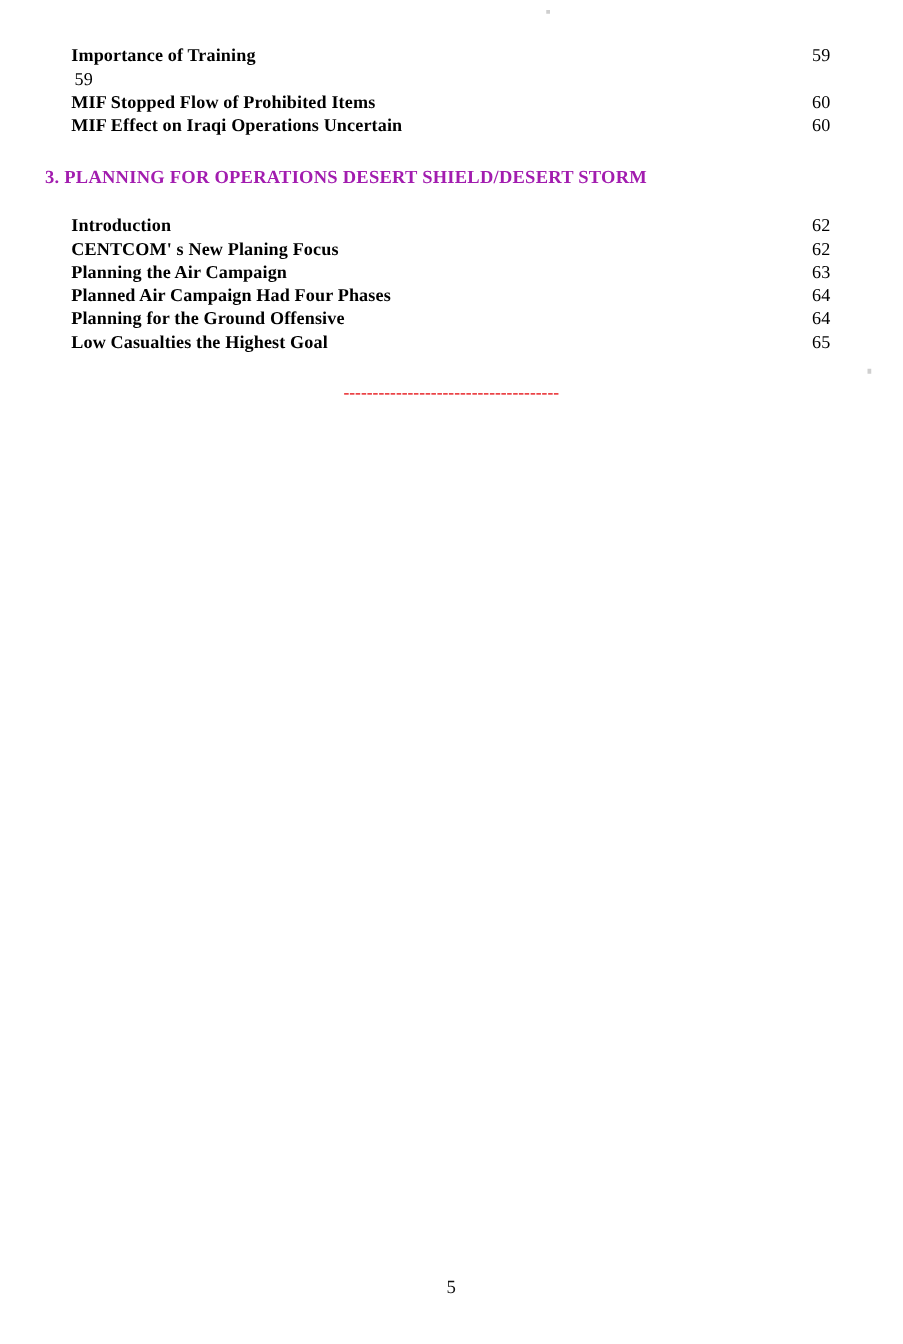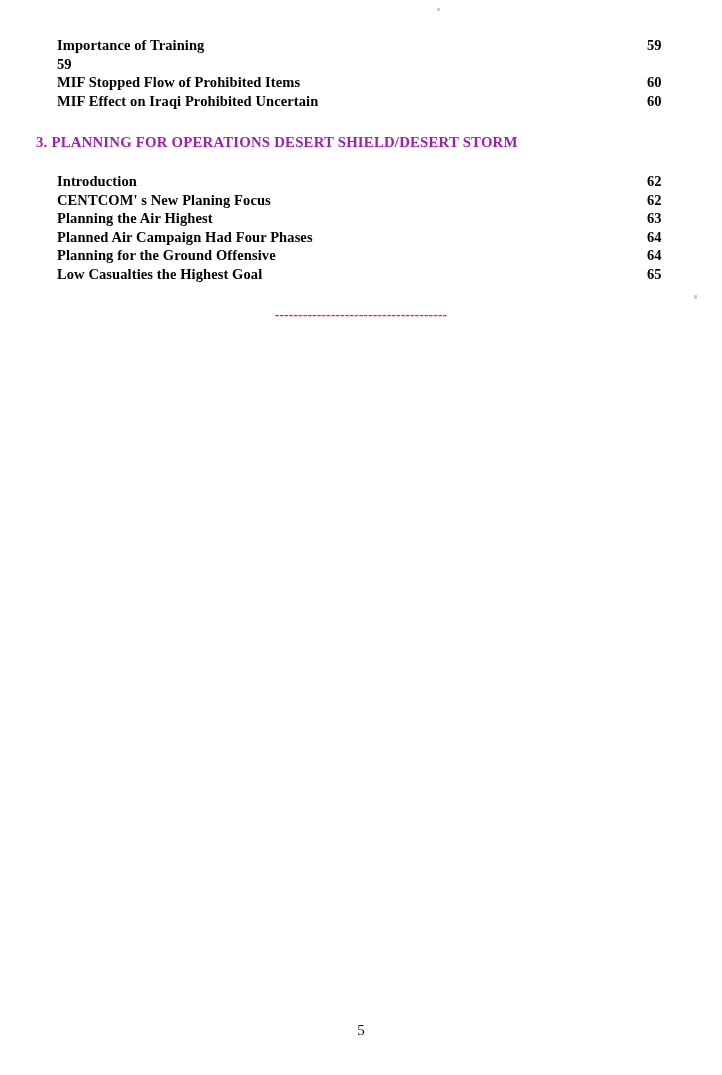--- a/index.html
+++ b/index.html
@@ -33,22 +33,22 @@
     font-size: 14.5px;
     color: #000000;
     line-height: 18.5px;
     letter-spacing: 0.1px;
   }
   .toc-title {
     white-space: nowrap;
   }
   .toc-page {
     white-space: nowrap;
-    font-weight: bold;
-    text-align: left;
+    font-weight: normal;
+    text-align: center;
     min-width: 20px;
   }
   .section-heading {
     position: absolute;
     left: 36px;
     font-weight: bold;
     font-size: 14.8px;
     color: #a21caf;
     letter-spacing: 0.2px;
     white-space: nowrap;
@@ -92,38 +92,38 @@
       <span class="toc-page">59</span>
     </div>
     <div class="toc-entry">
       <span class="toc-page">59</span>
     </div>
     <div class="toc-entry">
       <span class="toc-title">MIF Stopped Flow of Prohibited Items</span>
       <span class="toc-page">60</span>
     </div>
     <div class="toc-entry">
-      <span class="toc-title">MIF Effect on Iraqi Prohibited Uncertain</span>
+      <span class="toc-title">MIF Effect on Iraqi Operations Uncertain</span>
       <span class="toc-page">60</span>
     </div>
   </div>
 
   <div class="section-heading" style="top:134px;">3. PLANNING FOR OPERATIONS DESERT SHIELD/DESERT STORM</div>
 
   <div class="toc-block" style="top:172px;">
     <div class="toc-entry">
       <span class="toc-title">Introduction</span>
       <span class="toc-page">62</span>
     </div>
     <div class="toc-entry">
       <span class="toc-title">CENTCOM' s New Planing Focus</span>
       <span class="toc-page">62</span>
     </div>
     <div class="toc-entry">
-      <span class="toc-title">Planning the Air Highest</span>
+      <span class="toc-title">Planning the Air Campaign</span>
       <span class="toc-page">63</span>
     </div>
     <div class="toc-entry">
       <span class="toc-title">Planned Air Campaign Had Four Phases</span>
       <span class="toc-page">64</span>
     </div>
     <div class="toc-entry">
       <span class="toc-title">Planning for the Ground Offensive</span>
       <span class="toc-page">64</span>
     </div>

